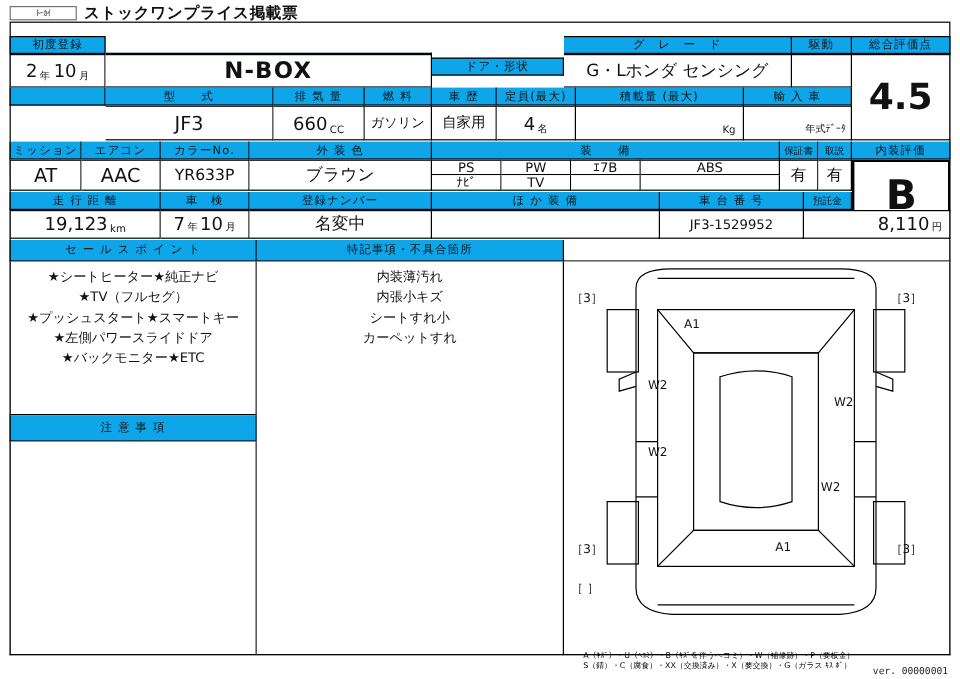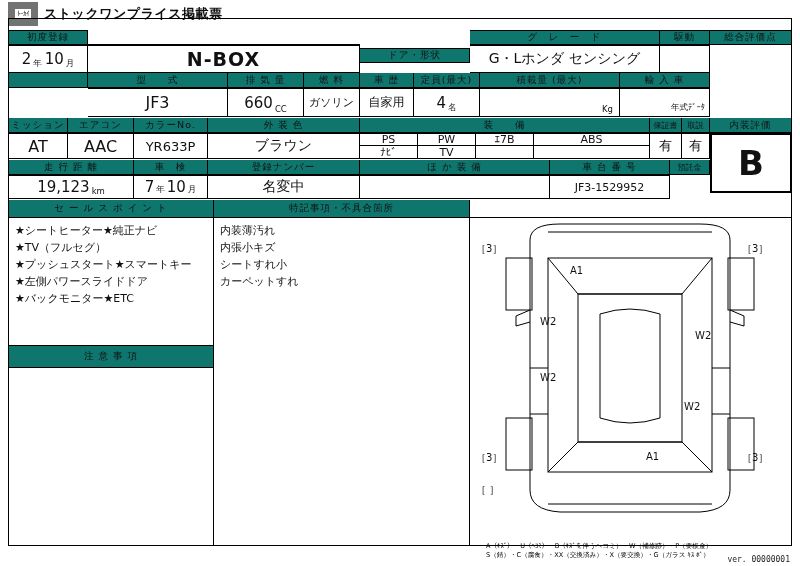--- a/index.html
+++ b/index.html
@@ -1,37 +1,37 @@
 <!DOCTYPE html>
 <html><head>
 <meta charset="utf-8">
 <style>
   html,body{margin:0;padding:0;background:#fff;}
   body{width:800px;height:566px;font-family:"DejaVu Sans","Liberation Sans",sans-serif;color:#111;}
   .sheet{position:relative;width:800px;height:566px;box-sizing:border-box;}
   .frame{position:absolute;left:8px;top:18px;width:784px;height:528px;border:1.5px solid #000;box-sizing:border-box;}
   .hdr{position:absolute;left:8px;top:2px;display:flex;align-items:center;gap:6px;}
-  .hdr .logo{font-size:7px;border:7px solid #737373;padding:1px 2px;letter-spacing:-0.5px;color:#333;}
+  .hdr .logo{font-size:7px;border:1px solid #737373;padding:1px 21px;letter-spacing:-0.5px;color:#333;}
   .hdr .title{font-size:13px;font-weight:bold;letter-spacing:0.5px;}
   .ver{position:absolute;right:10px;bottom:2px;font-size:8px;color:#222;font-family:"DejaVu Sans Mono","Liberation Mono",monospace;}
 
   
   .c{position:absolute;box-sizing:border-box;border:1px solid #000;display:flex;align-items:center;justify-content:center;overflow:hidden;}
-  .lbl{background:#0f766e;font-size:9.5px;letter-spacing:1px;text-align:right;}
+  .lbl{background:#0ea5e9;font-size:9.5px;letter-spacing:1px;text-align:right;}
   .val{background:#fff;font-size:15px;}
   .val.big{font-size:19px;font-weight:bold;letter-spacing:1px;}
   .val.mid{font-size:16px;}
   .noL{border-left:none;}
   .noT{border-top:none;}
   .unit{font-size:8.5px;margin-left:2px;align-self:flex-end;padding-bottom:2px;}
 
   .score{font-size:30px;font-weight:bold;}
   .grade{font-size:34px;font-weight:bold;}
 
-  .listbox{position:absolute;box-sizing:border-box;border:1px solid #000;padding:4px 6px;font-size:11px;line-height:17px;text-align:left;background:#fff;}
+  .listbox{position:absolute;box-sizing:border-box;border:1px solid #000;padding:4px 6px;font-size:11px;line-height:17px;text-align:center;background:#fff;}
   .diagram{position:absolute;box-sizing:border-box;border:1px solid #000;background:#fff;}
   .dg-txt{position:absolute;font-size:10px;}
   .legend{position:absolute;left:486px;bottom:6px;font-size:6.6px;line-height:9px;color:#000;}
   svg{display:block;}
 </style>
 </head>
 <body>
 
 <div class="sheet">
 
@@ -52,20 +52,23 @@
   <div class="c val" style="left:8px;top:45px;width:80px;height:28px;">
     <span class="big">2</span>
       <span class="unit">年</span>
     <span class="big" style="margin-left:3px;">10</span>
       <span class="unit">月</span>
   </div>
   <div class="c val big noL" style="left:88px;top:45px;width:272px;height:28px;">N-BOX</div>
   <div class="c val mid noL" style="left:360px;top:45px;width:110px;height:28px;margin-top:40px;">5・W</div>
   <div class="c val noL" style="left:470px;top:45px;width:190px;height:28px;font-size:14px;">G・Lホンダ センシング</div>
   <div class="c val noL" style="left:660px;top:45px;width:50px;height:28px;"></div>
+  <div class="c val noL" style="left:710px;top:45px;width:82px;height:72px;">
+    <span class="score">4.5</span>
+  </div>
 
   <div class="c lbl noT" style="left:8px;top:73px;width:80px;height:15px;"></div>
   <div class="c lbl noL noT" style="left:88px;top:73px;width:140px;height:15px;">型　　式</div>
   <div class="c lbl noL noT" style="left:228px;top:73px;width:76px;height:15px;">排 気 量</div>
   <div class="c lbl noL noT" style="left:304px;top:73px;width:56px;height:15px;">燃 料</div>
   <div class="c lbl noL noT" style="left:360px;top:73px;width:54px;height:15px;">車 歴</div>
   <div class="c lbl noL noT" style="left:414px;top:73px;width:66px;height:15px;">定員(最大)</div>
   <div class="c lbl noL noT" style="left:480px;top:73px;width:140px;height:15px;">積載量 (最大)</div>
   <div class="c lbl noL noT" style="left:620px;top:73px;width:90px;height:15px;">輸 入 車</div>
 
@@ -132,20 +135,24 @@
   </div>
   <div class="c val noL" style="left:134px;top:175px;width:74px;height:24px;">
     <span class="mid">7</span>
       <span class="unit">年</span>
     <span class="mid" style="margin-left:2px;">10</span>
       <span class="unit">月</span>
   </div>
   <div class="c val noL" style="left:208px;top:175px;width:152px;height:24px;font-size:14px;">名変中</div>
   <div class="c val noL" style="left:360px;top:175px;width:190px;height:24px;font-size:11px;"></div>
   <div class="c val noL" style="left:550px;top:175px;width:120px;height:24px;font-size:11px;">JF3-1529952</div>
+  <div class="c val noL" style="left:670px;top:175px;width:122px;height:24px;justify-content:flex-end;padding-right:6px;">
+    <span class="mid">8,110</span>
+      <span class="unit">円</span>
+  </div>
 
   <div class="c lbl noT" style="left:8px;top:200px;width:206px;height:18px;">セ ー ル ス ポ イ ン ト</div>
   <div class="c lbl noL noT" style="left:214px;top:200px;width:256px;height:18px;">特記事項・不具合箇所</div>
   <div class="c noL noT" style="left:470px;top:200px;width:322px;height:18px;background:#fff;"></div>
 
   <div class="listbox" style="left:8px;top:218px;width:206px;height:128px;border-top:none;">
     <div>★シートヒーター★純正ナビ</div>
     <div>★TV（フルセグ）</div>
     <div>★プッシュスタート★スマートキー</div>
     <div>★左側パワースライドドア</div>

